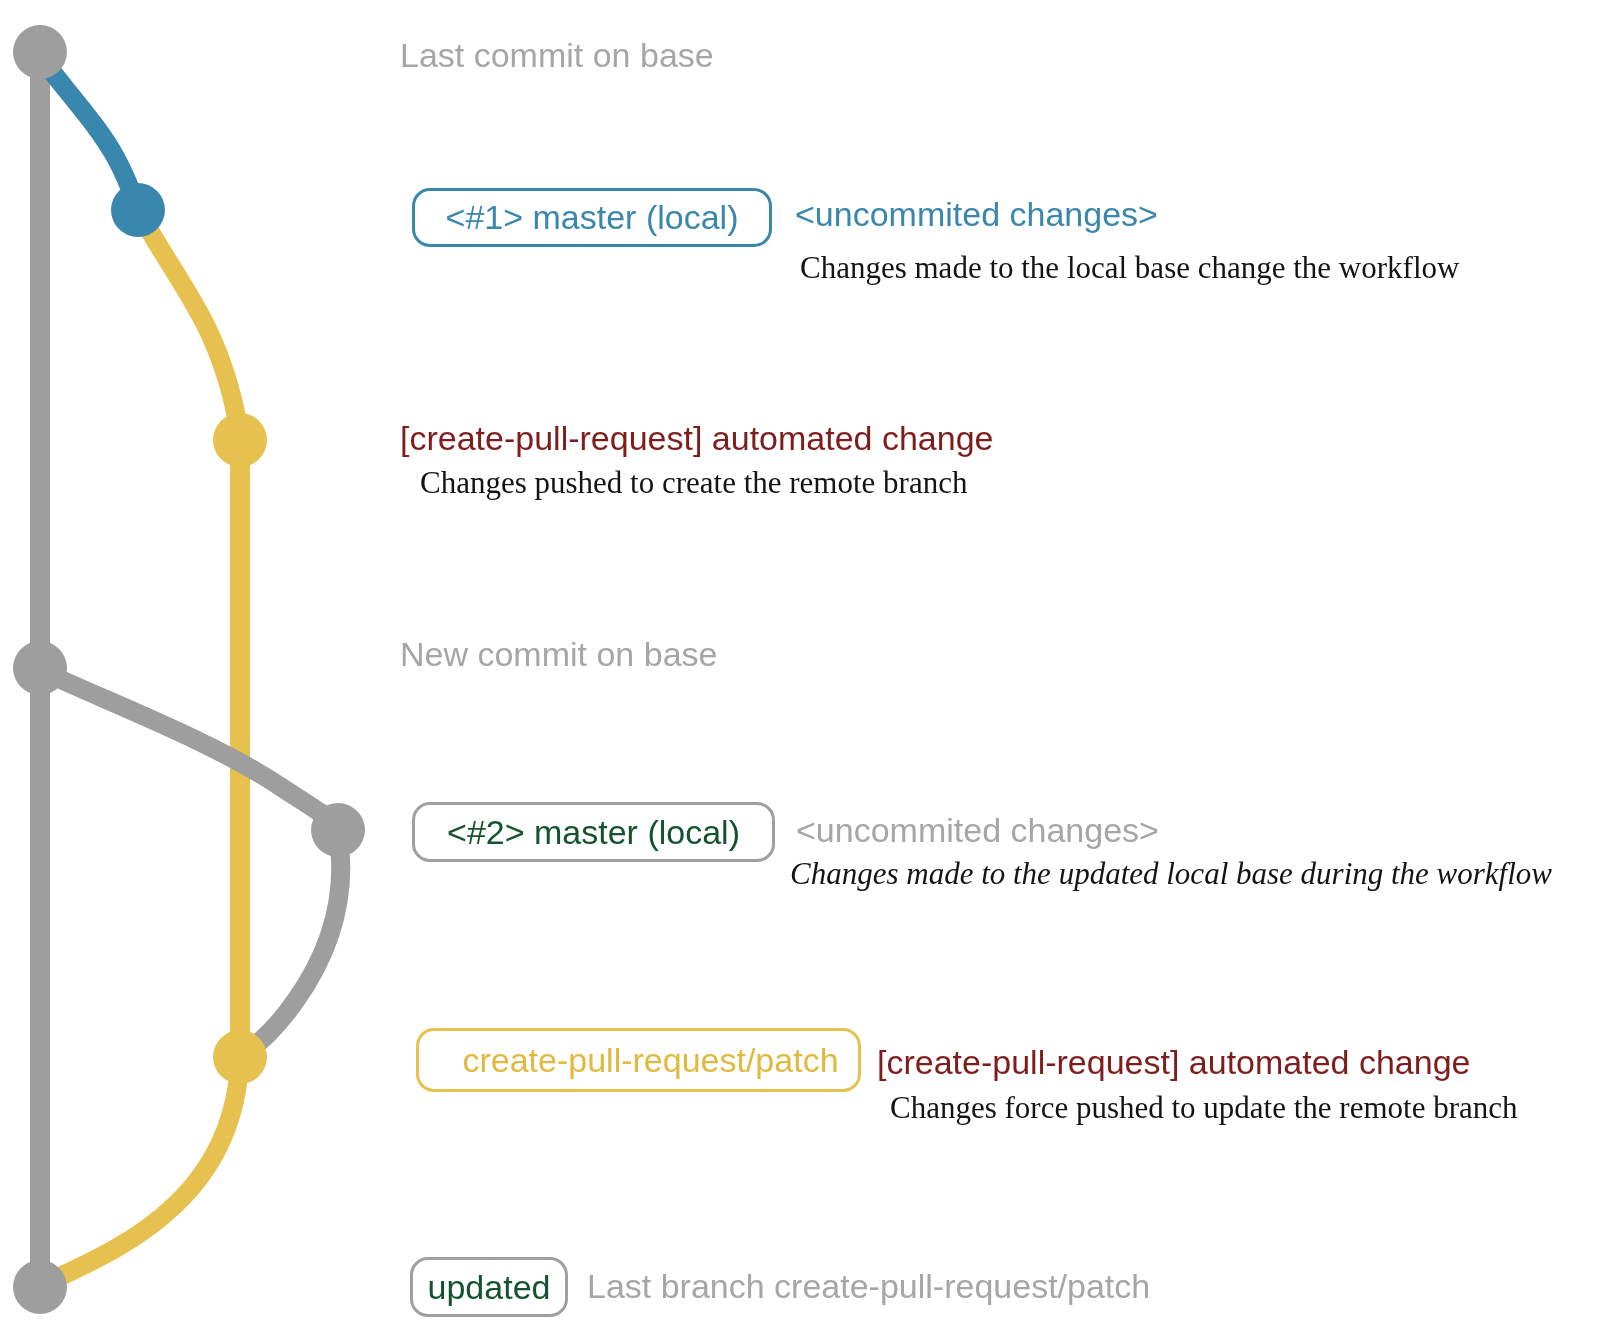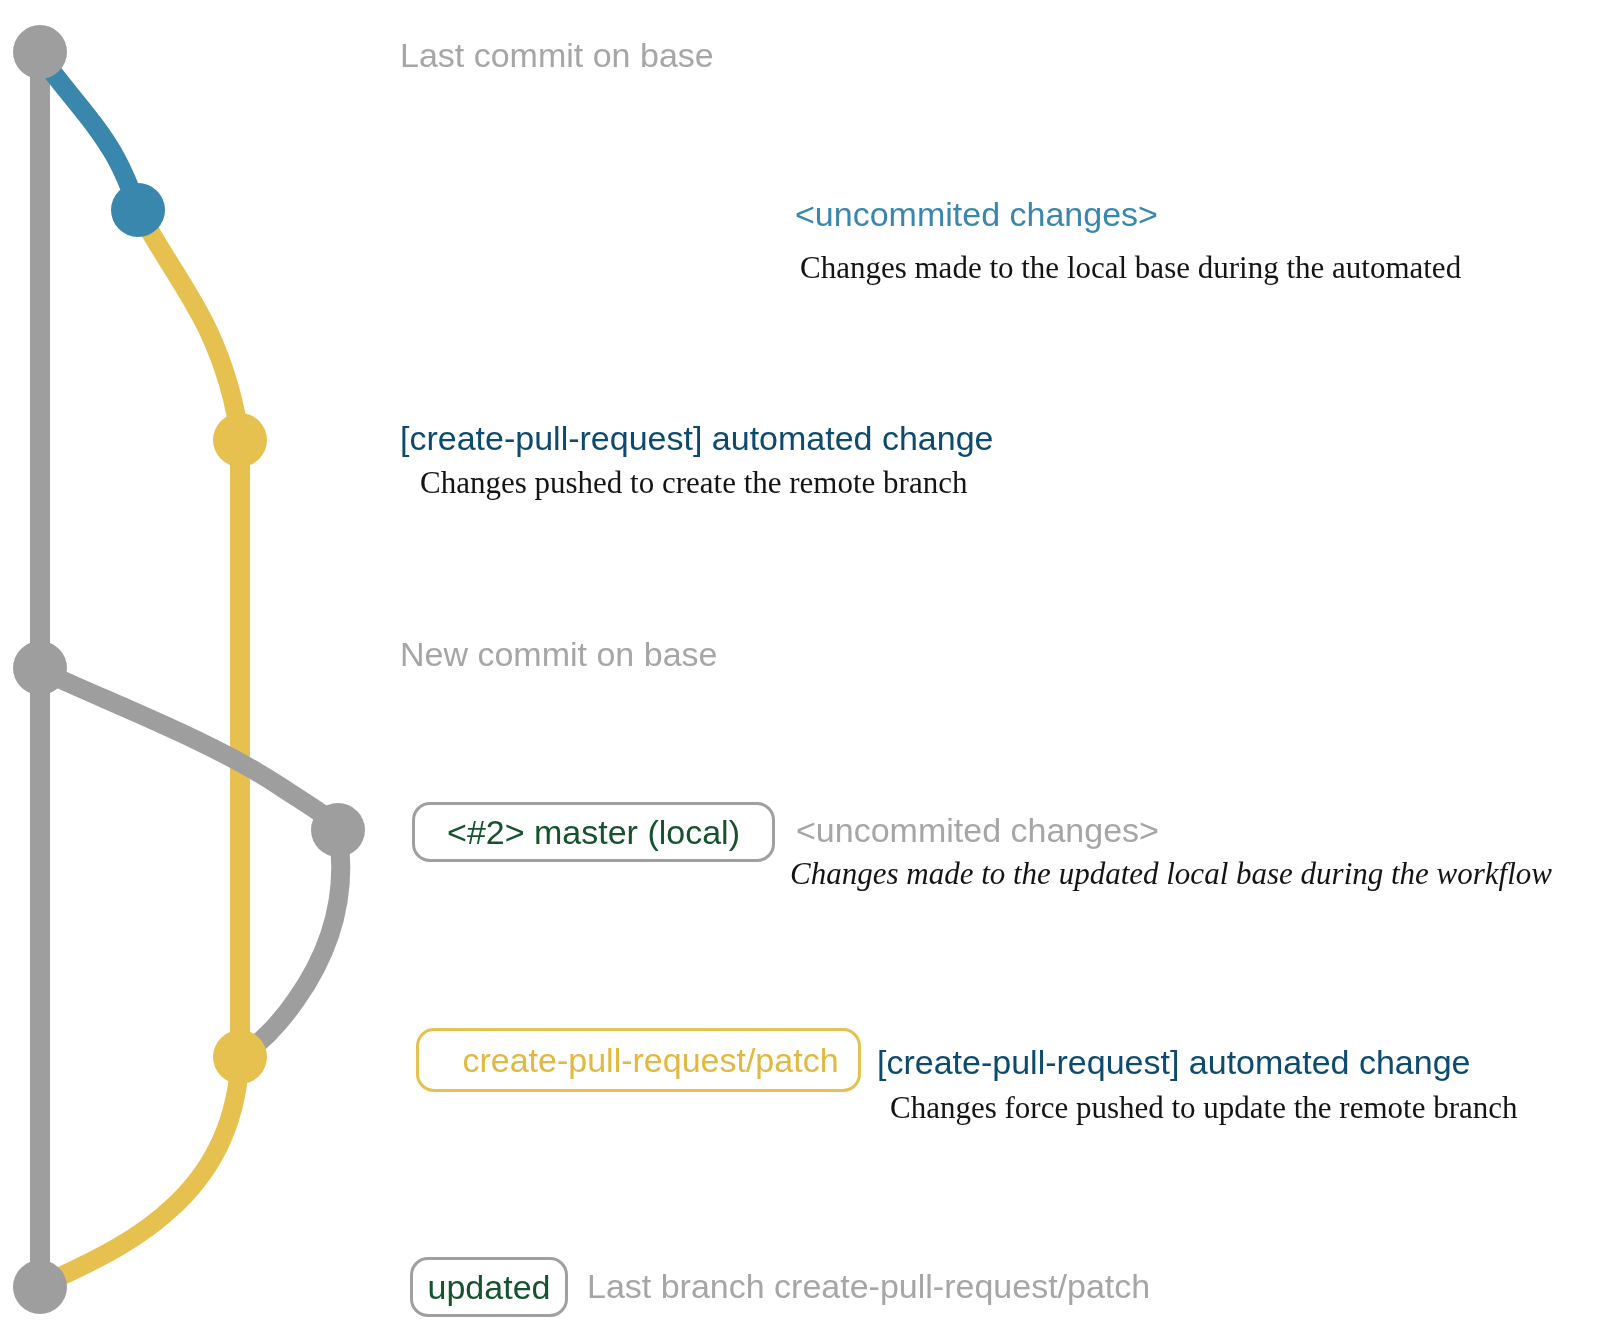--- a/index.html
+++ b/index.html
@@ -15,21 +15,21 @@
   .stroke-blue{stroke:#3a87ad;fill:none;}
   .stroke-yellow{stroke:#e7c150;fill:none;}
   .fill-gray{fill:#9e9e9e;}
   .fill-blue{fill:#3a87ad;}
   .fill-yellow{fill:#e7c150;}
 
   .txt{position:absolute;white-space:nowrap;line-height:1.2;}
   .sans-34{font-size:34px;}
   .gray-text{color:#a6a6a6;}
   .blue-text{color:#3a87ad;}
-  .yellow-text{color:#0c4a6e;}
+  .yellow-text{color:#7f1d1d;}
   .serif-desc{
     font-family:"Liberation Serif", serif;
     font-size:31px;color:#141414;line-height:1.15;
   }
   .badge{
     position:absolute;
     display:flex;align-items:center;justify-content:center;
     border-radius:18px;
     font-size:34px;
     background:#ffffff;
@@ -59,22 +59,25 @@
     <circle class="fill-blue" cx="138" cy="210" r="27"></circle>
     <circle class="fill-yellow" cx="240" cy="440" r="27"></circle>
     <circle class="fill-gray" cx="40" cy="668" r="27"></circle>
     <circle class="fill-gray" cx="338" cy="830" r="27"></circle>
     <circle class="fill-yellow" cx="240" cy="1057" r="27"></circle>
     <circle class="fill-gray" cx="40" cy="1287" r="27"></circle>
   </svg>
 
   <div class="txt sans-34 gray-text" style="left:400px;top:35px;">Last commit on base</div>
 
+  <div class="badge badge-blue" style="left:412px;top:188px;width:360px;height:59px;">
+    <span>&lt;#1&gt; master (local)</span>
+  </div>
   <div class="txt sans-34 blue-text" style="left:795px;top:194px;">&lt;uncommited changes&gt;</div>
-  <div class="txt serif-desc" style="left:800px;top:250px;">Changes made to the local base during the automated</div>
+  <div class="txt serif-desc" style="left:800px;top:250px;">Changes made to the local base change the workflow</div>
 
   <div class="txt sans-34 yellow-text" style="left:400px;top:418px;">[create-pull-request] automated change</div>
   <div class="txt serif-desc" style="left:420px;top:465px;">Changes pushed to create the remote branch</div>
 
   <div class="txt sans-34 gray-text" style="left:400px;top:634px;">New commit on base</div>
 
   <div class="badge badge-gray" style="left:412px;top:802px;width:363px;height:60px;">
     <span>&lt;#2&gt; master (local)</span>
   </div>
   <div class="txt sans-34 gray-text" style="left:796px;top:810px;">&lt;uncommited changes&gt;</div>

